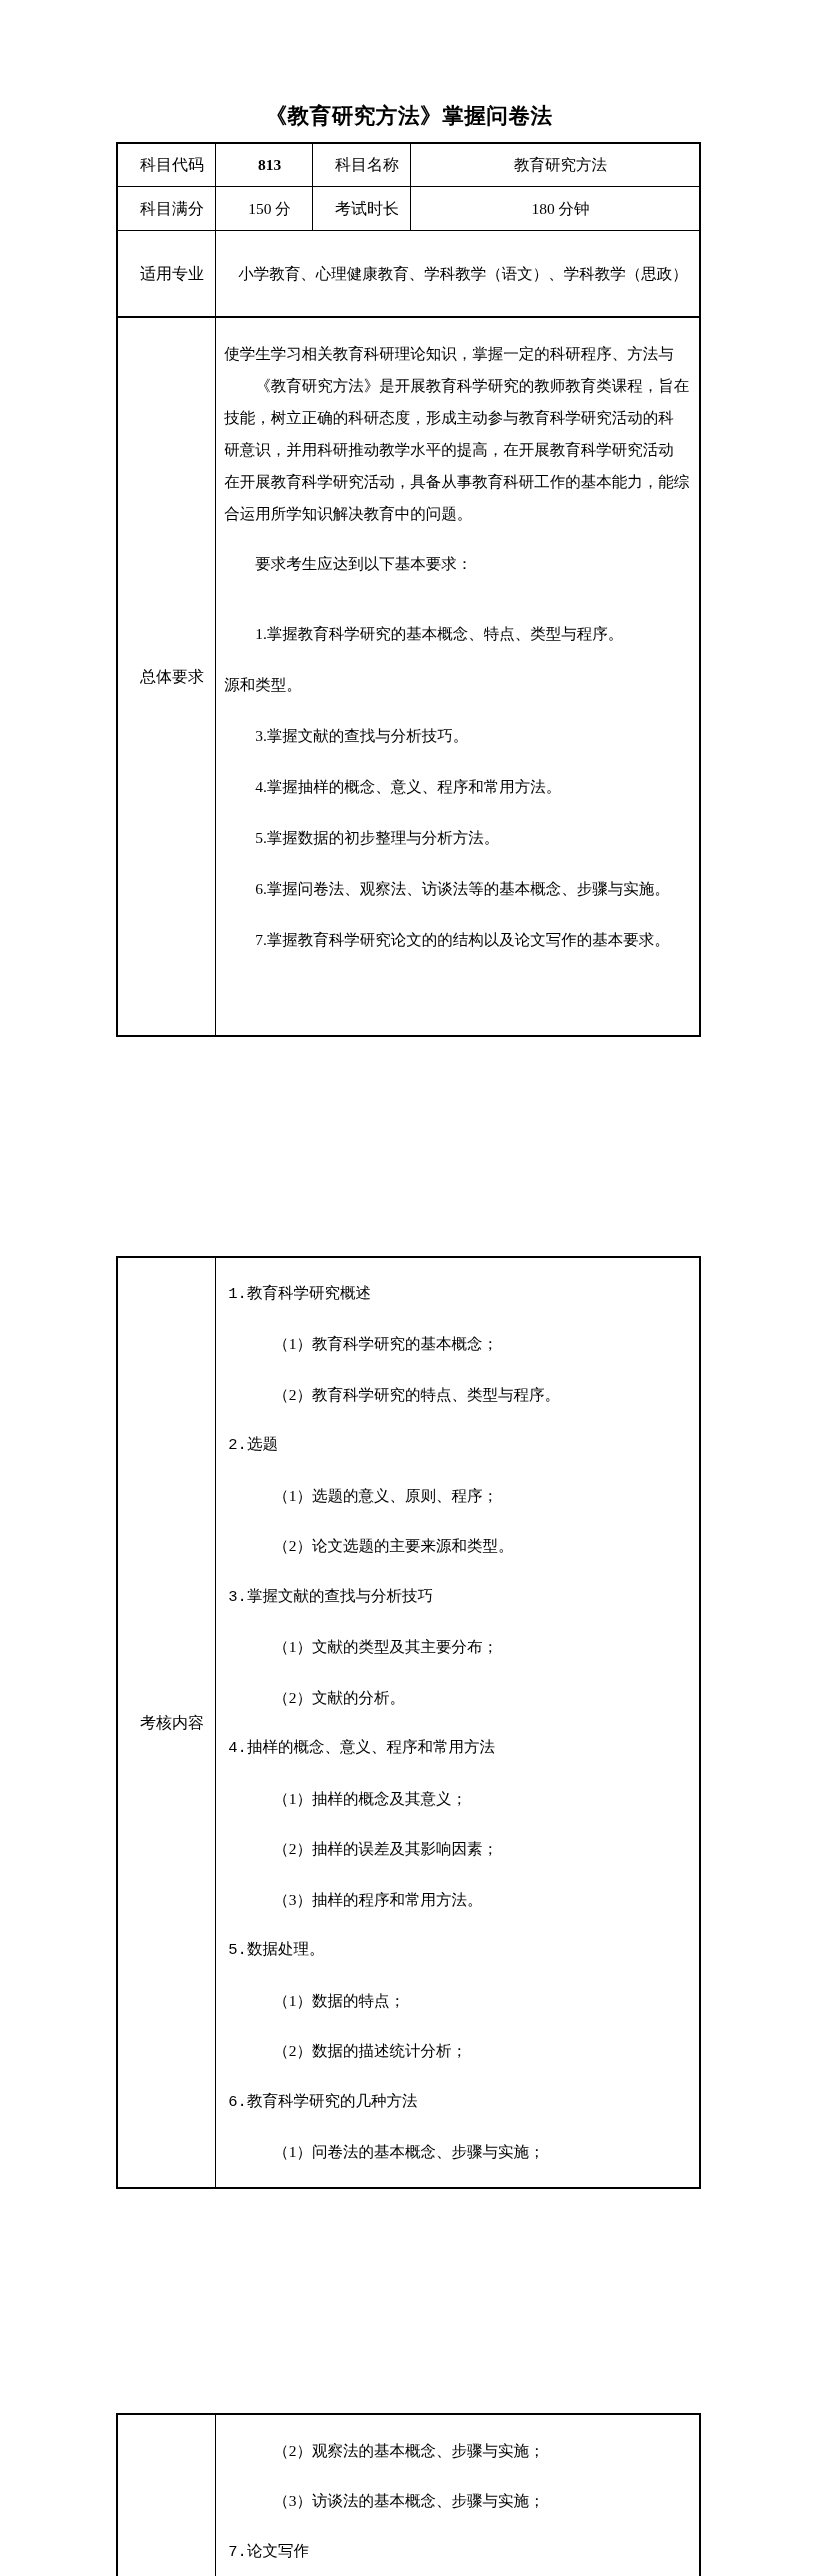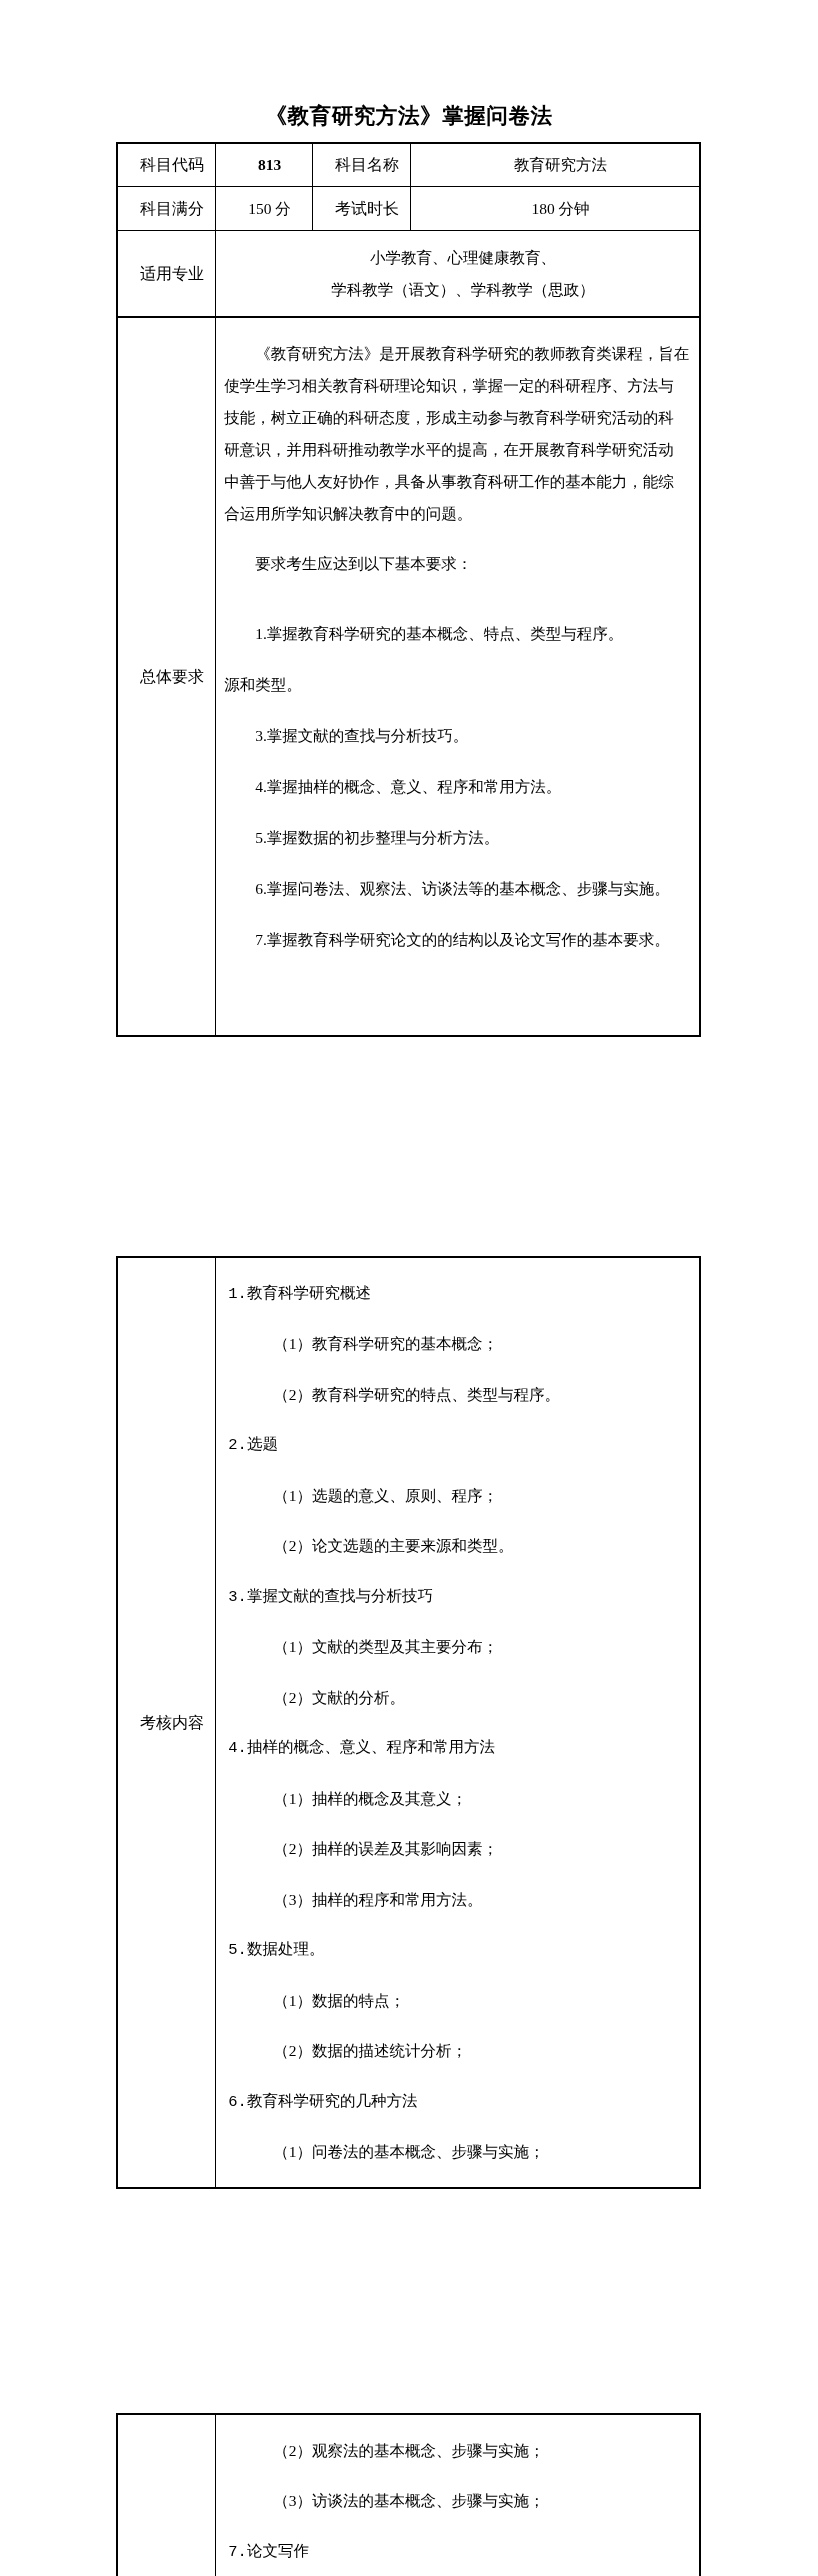--- a/index.html
+++ b/index.html
@@ -28,21 +28,21 @@
   .r2 { height:44px; border-bottom:1px solid #000; }
   .r3 { height:87px; border-bottom:2.1px solid #000; }
   .r4 { flex:1; }
   .cell { box-sizing:border-box; display:flex; align-items:center; justify-content:center; text-align:center;padding-left:11px; }
   .vsep { border-right:1px solid #000; }
   .w190 { width:98px; }
   .w189 { width:97px; }
   .grow { flex:1; }
   .label-cell { font-size:16px; }
   .bold { font-weight:bold; }
-  .majors-cell { flex-direction:column; line-height:41px; }
+  .majors-cell { flex-direction:row; line-height:41px; }
   .content-cell {
     display:block; text-align:left;
     padding:19.6px 5.2px 0 8.2px;
   }
   .line { line-height:32px; white-space:nowrap; }
   .ind { text-indent:31px; }
   .blk { margin-bottom:18.5px;margin-top:19px; }
   .gap36 { height:18.5px; }
   .kind-item { padding-left:4.1px;font-family:Liberation Mono, monospace; }
   .kind-sub  { padding-left:49px; }
@@ -73,25 +73,25 @@
       <div class="cell vsep w190 label-cell">适用专业</div>
       <div class="cell grow majors-cell">
           <div class="line">小学教育、心理健康教育、</div>
           <div class="line">学科教学（语文）、学科教学（思政）</div>
         </div>
     </div>
     <div class="row r4">
       <div class="cell vsep w190 label-cell">总体要求</div>
       <div class="grow content-cell">
         <div>
+            <div class="line">使学生学习相关教育科研理论知识，掌握一定的科研程序、方法与</div>
             <div class="line ind">《教育研究方法》是开展教育科学研究的教师教育类课程，旨在</div>
-            <div class="line">使学生学习相关教育科研理论知识，掌握一定的科研程序、方法与</div>
             <div class="line">技能，树立正确的科研态度，形成主动参与教育科学研究活动的科</div>
             <div class="line">研意识，并用科研推动教学水平的提高，在开展教育科学研究活动</div>
-            <div class="line">中善于与他人友好协作，具备从事教育科研工作的基本能力，能综</div>
+            <div class="line">在开展教育科学研究活动，具备从事教育科研工作的基本能力，能综</div>
             <div class="line">合运用所学知识解决教育中的问题。</div>
           </div>
         <div class="gap36"></div>
         <div class="line ind">要求考生应达到以下基本要求：</div>
         <div class="gap36"></div>
         <div>
             <div class="blk">
               <div class="line ind">1.掌握教育科学研究的基本概念、特点、类型与程序。</div>
             </div>
             <div class="blk">

